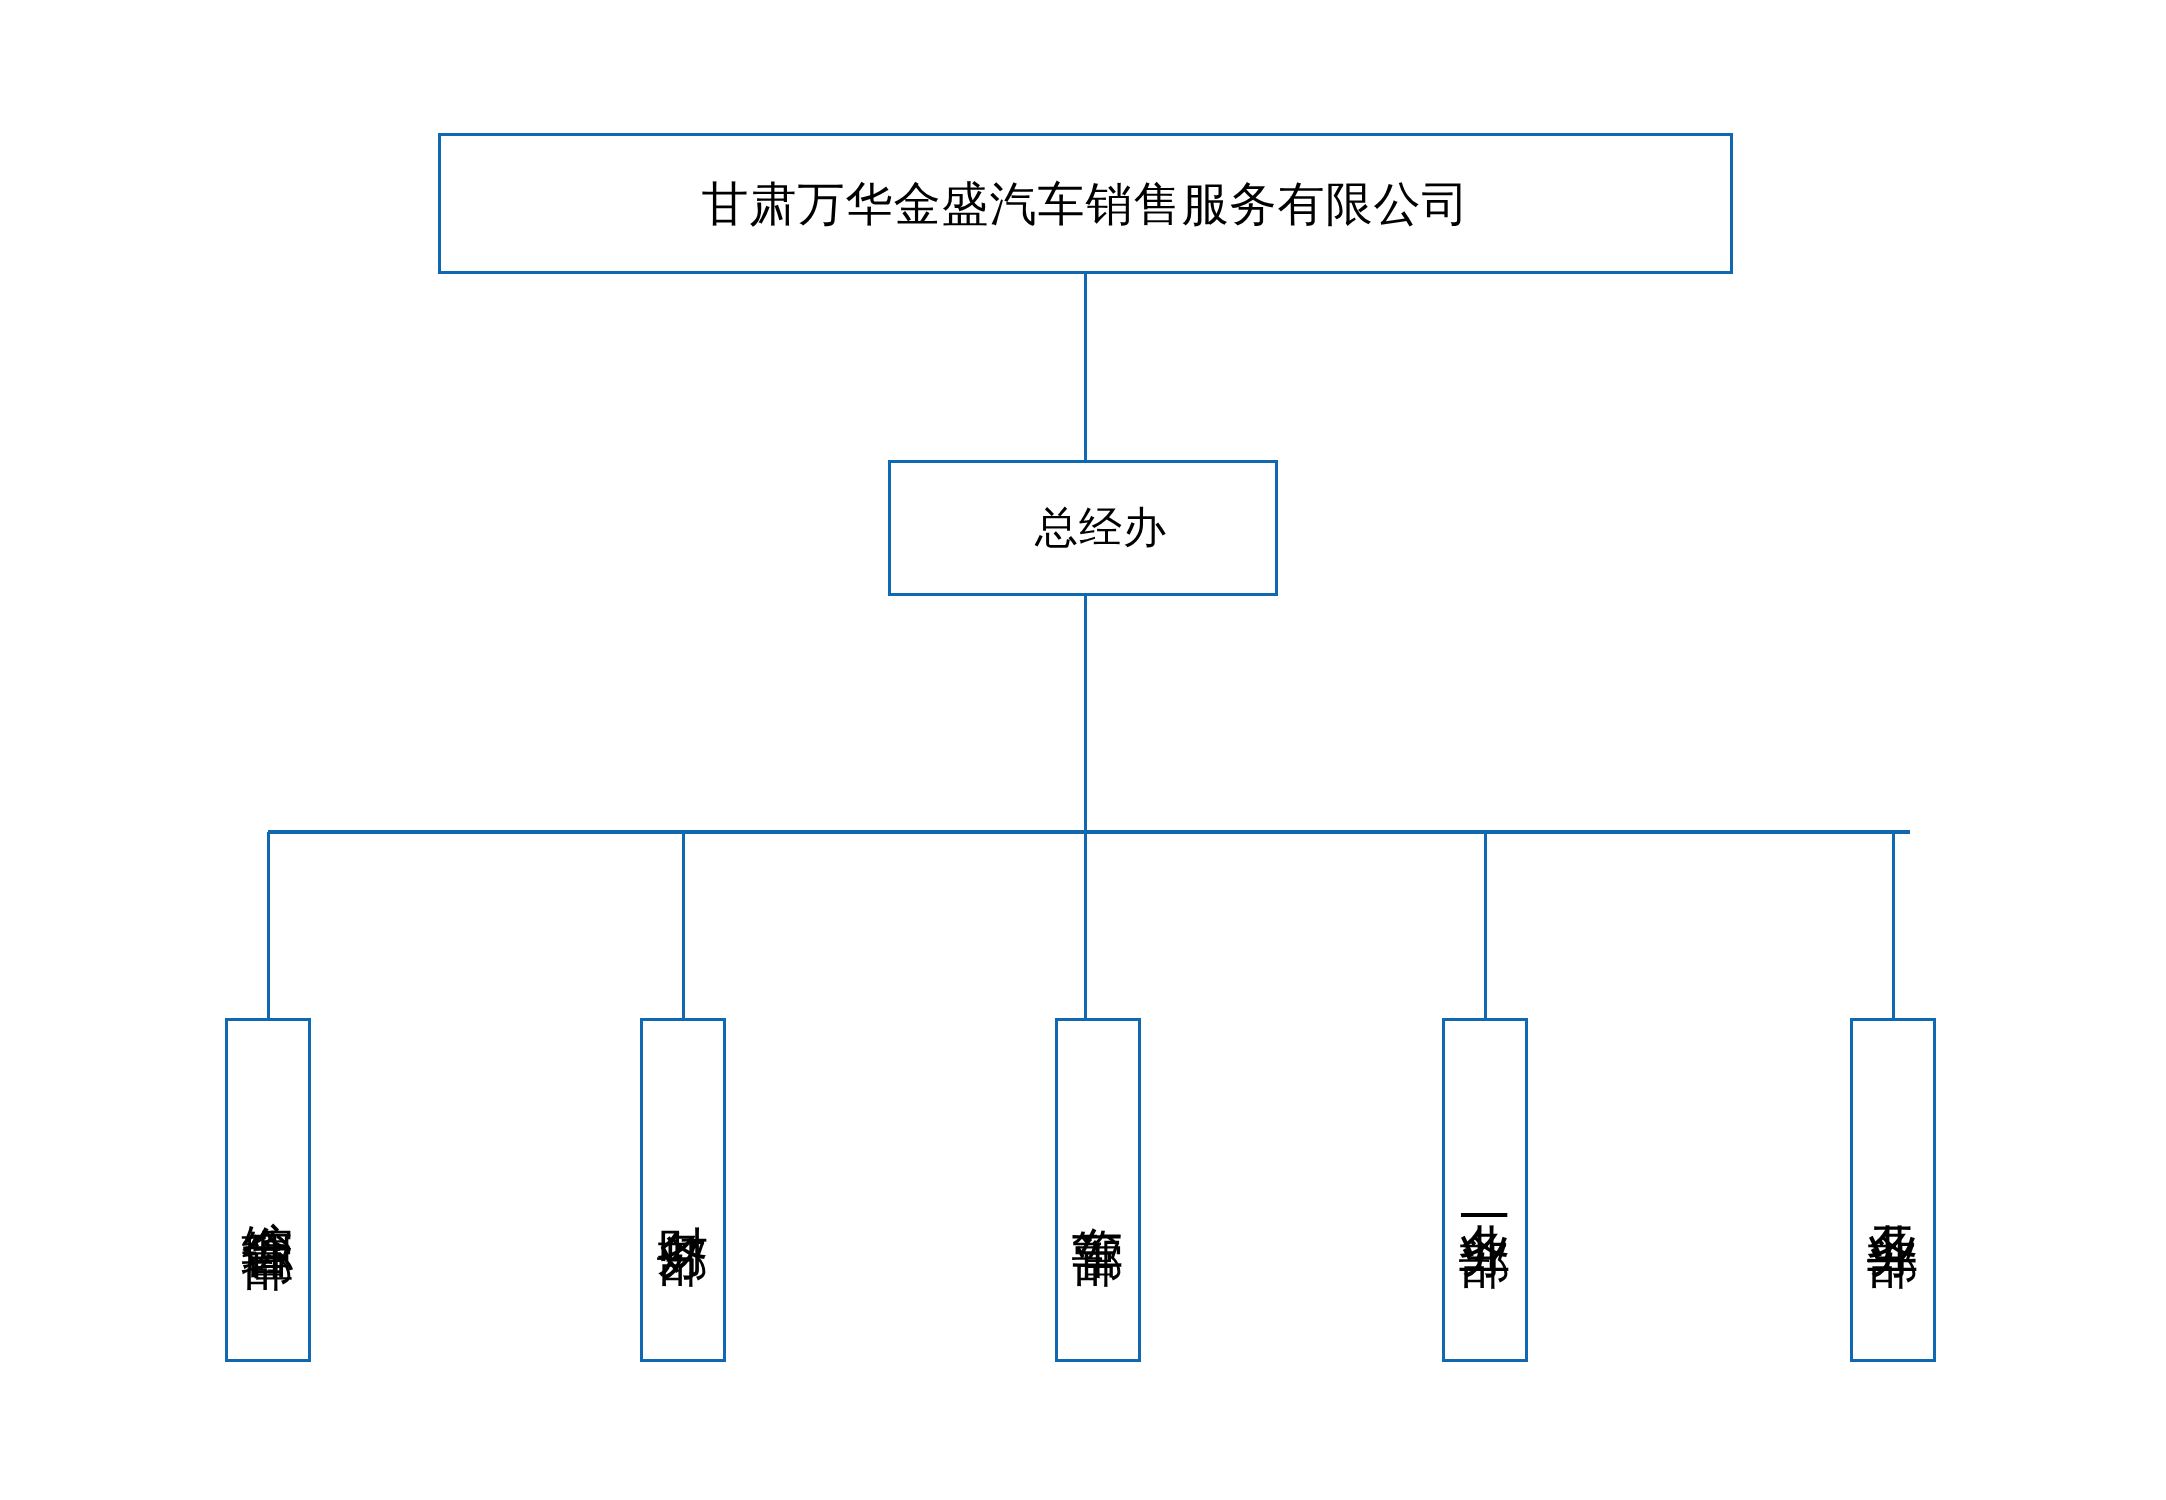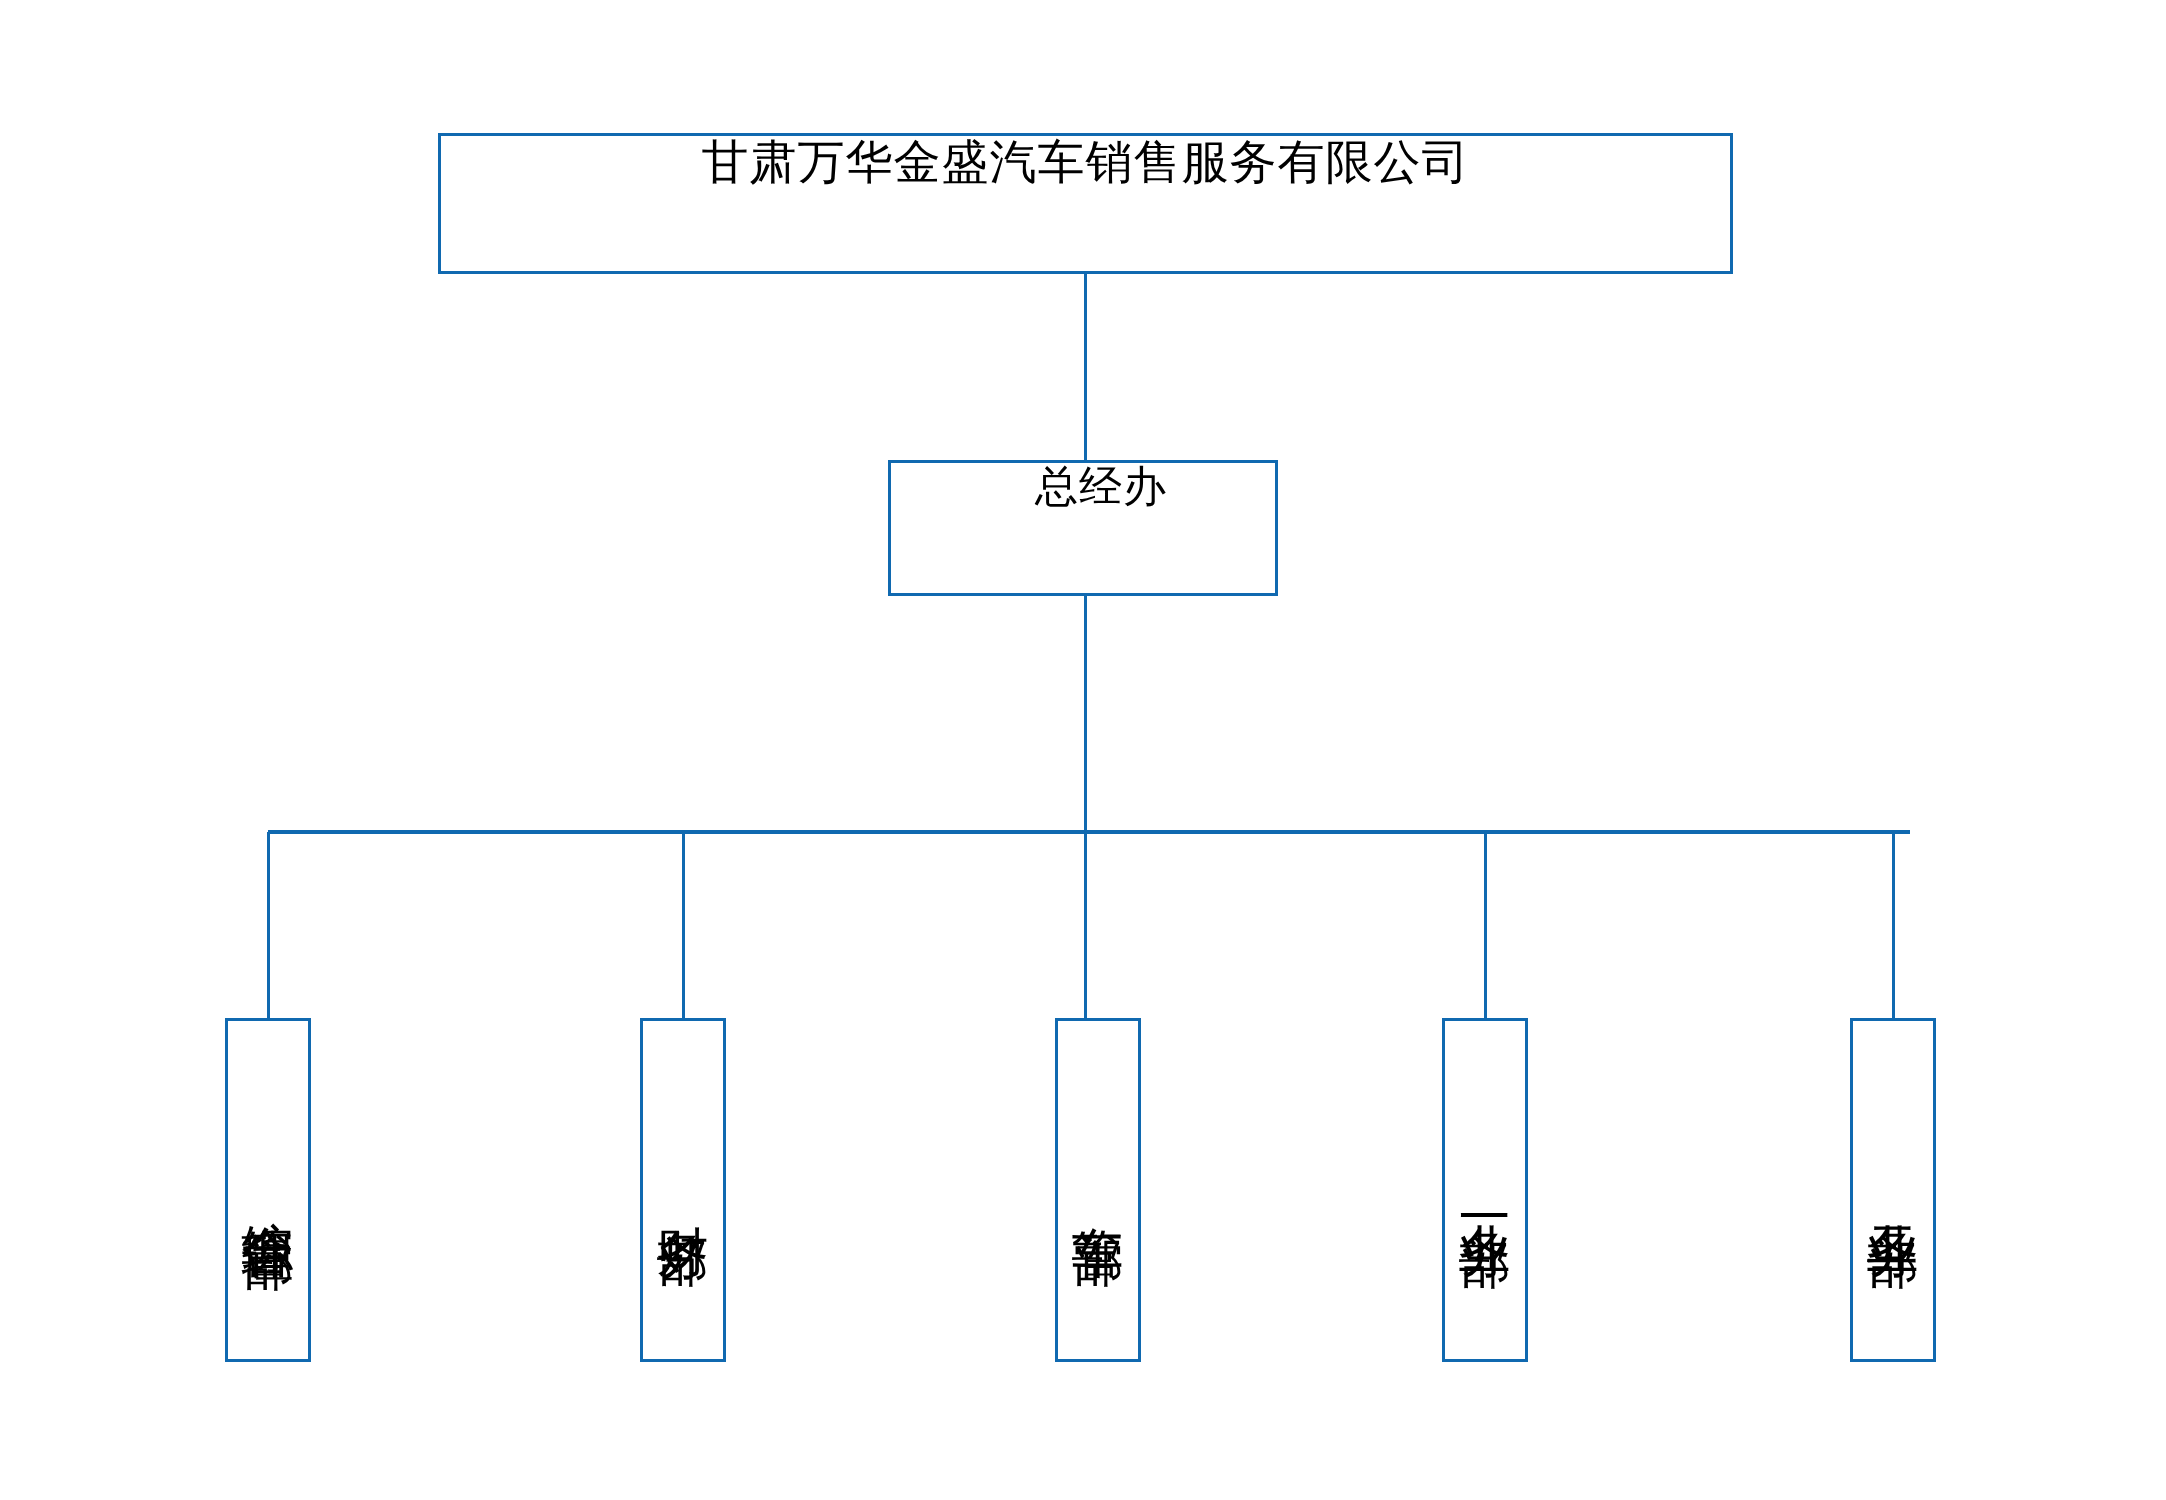--- a/index.html
+++ b/index.html
@@ -30,21 +30,21 @@
     pointer-events: none;
   }
 
   
   .node {
     position: absolute;
     box-sizing: border-box;
     border: 3px solid #1069b0;
     background: #ffffff;
     display: flex;
-    align-items: flex-start;
+    align-items: center;
     justify-content: center;
   }
 
   
   #node-company {
     left: 438px;
     top: 133px;
     width: 1295px;
     height: 141px;
   }

